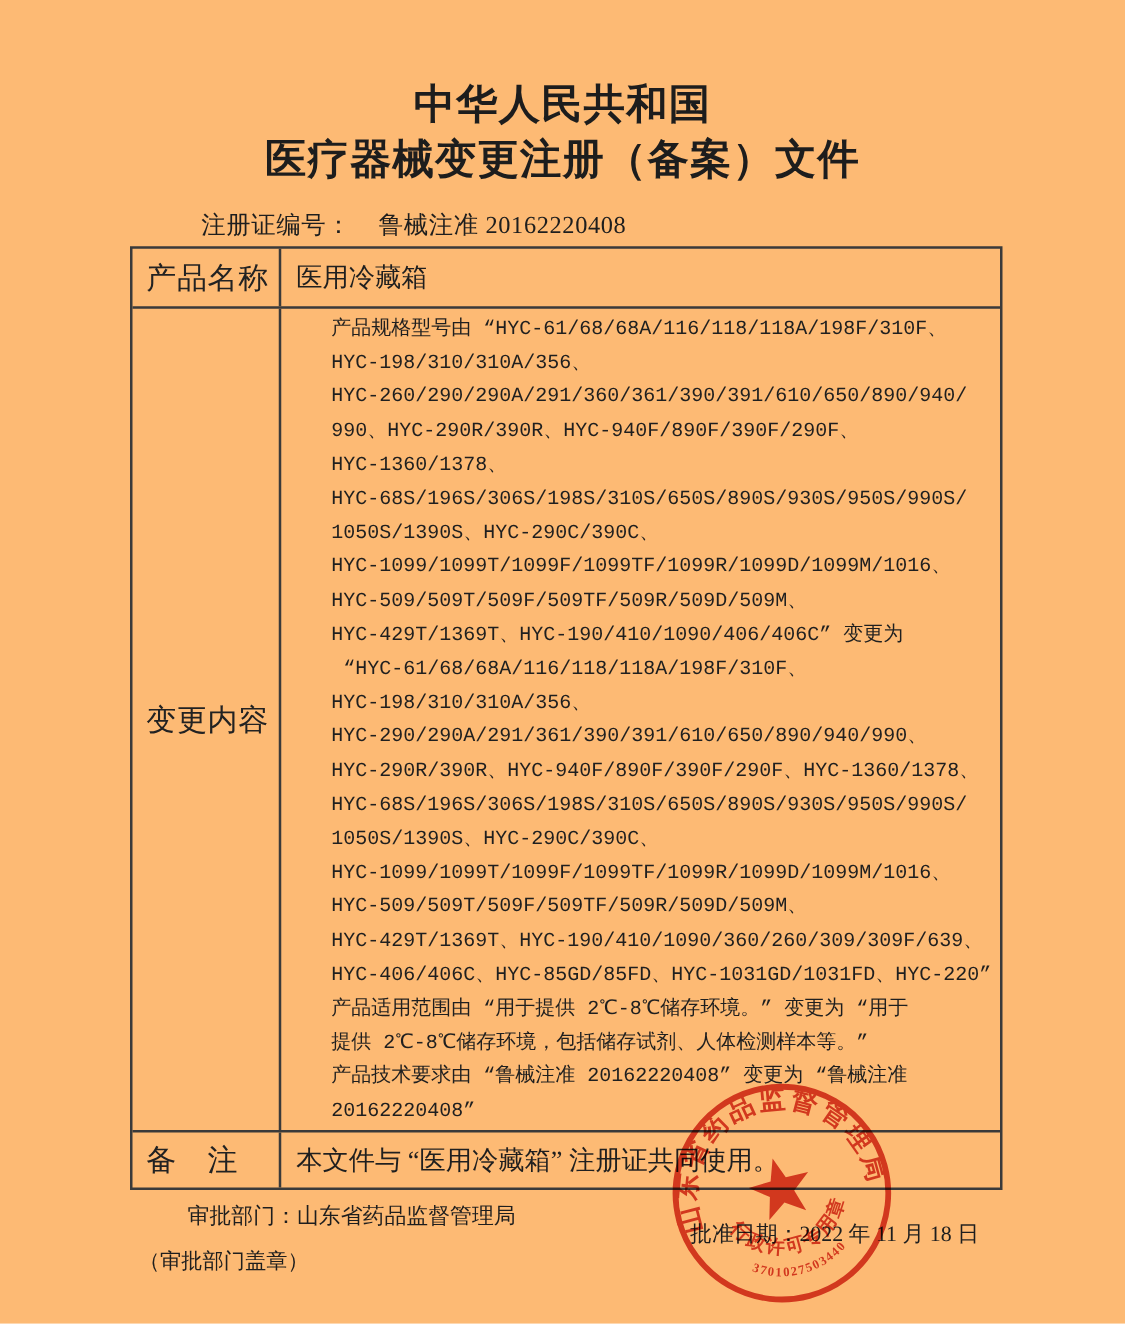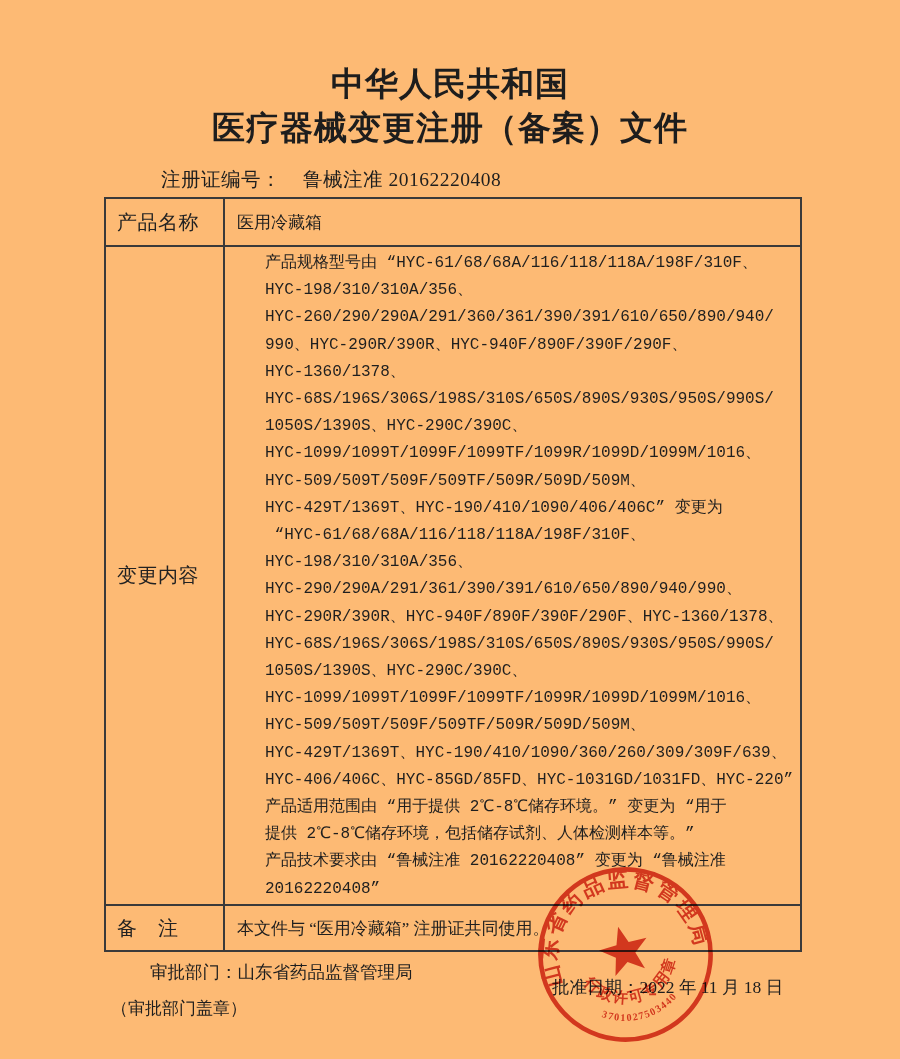--- a/index.html
+++ b/index.html
@@ -20,25 +20,25 @@
   .reg-line .lbl{margin-right:22px;}
   .doc-table{
     position:absolute; left:104px; top:197px; width:694px;
     border:2px solid #3a3a3a; background:transparent;
   }
   .trow{display:flex; align-items:stretch;}
   .trow + .trow{border-top:2px solid #3a3a3a;}
   .tlabel{
     flex:0 0 106px; border-right:2px solid #3a3a3a;
     display:flex; align-items:center; padding-left:11px;
-    font-size:20px; color:#222; letter-spacing:0.5px;
+    font-size:24px; color:#222; letter-spacing:0.5px;
   }
   .tcontent{
     flex:1 1 auto; padding-left:12px; padding-right:4px;
-    font-size:17px; color:#1f1f1f;
+    font-size:21px; color:#1f1f1f;
   }
   .row-product{height:46px;}
   .row-product .tcontent,.row-remark .tcontent{display:flex; align-items:center;}
   .row-change{height:657px;}
   .row-change .tcontent{
     line-height:27.2px; padding-top:3px;
     white-space:pre-wrap;
     font-family:"Liberation Mono","DejaVu Sans Mono","Liberation Serif",serif;
     font-size:16px; letter-spacing:0;padding-left:40px;
   }

